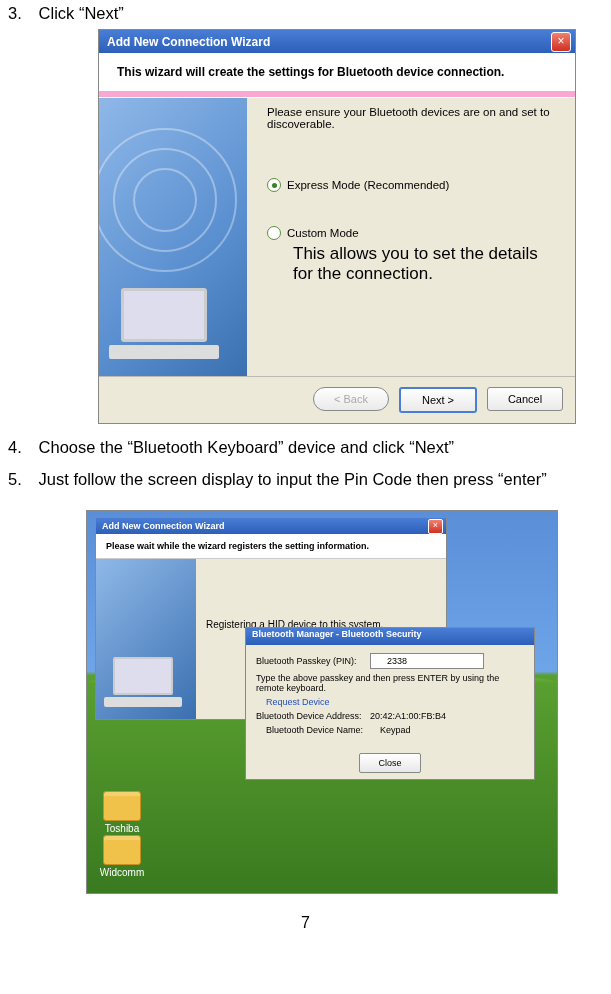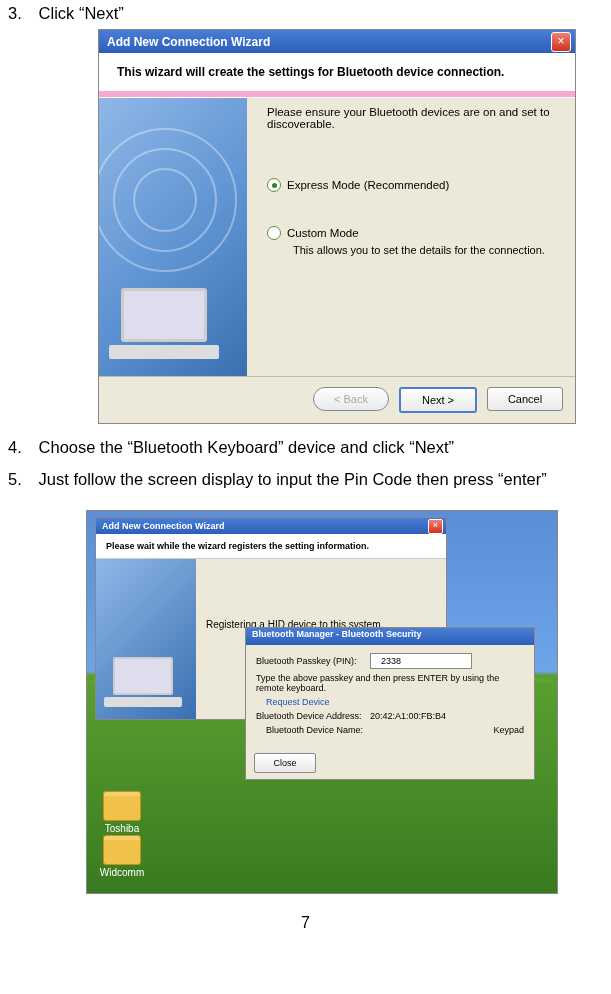--- a/index.html
+++ b/index.html
@@ -62,21 +62,21 @@
   .laptop .screen{ width:80px;height:48px;background:#dde;border:3px solid #ccc;border-radius:3px;margin:0 auto;}
   .laptop .base{ width:110px;height:14px;background:#ddd;border-radius:2px;margin-top:3px;}
   .wiz1-right {
     flex:1; padding: 8px 14px 14px 20px;
     font: 11.5px Tahoma, sans-serif;
   }
   .wiz1-right .instr { margin-bottom: 48px; }
   .radio-row { display:flex; align-items:center; gap:6px; margin-top:8px;}
   .radio { width:12px;height:12px;border:1px solid #5a8f3a;border-radius:50%;background:#fff;display:flex;align-items:center;justify-content:center;}
   .radio.sel::after{content:"";width:5px;height:5px;border-radius:50%;background:#3a8020;}
-  .subhint { font-size:11px; margin:4px 0 0 26px;}
+  .subhint { font-size:17px; margin:4px 0 0 26px;}
   .wiz1-footer {
     background:#ece9d8;
     border-top:1px solid #bbb;
     padding: 10px 12px;
     display:flex; justify-content:flex-end; gap:10px;
   }
   .xpbtn {
     width:74px; height:22px; font:11px Tahoma,sans-serif;
     border:1px solid #888; border-radius:3px;
     background:linear-gradient(#fefefe,#eaeaea);
@@ -131,25 +131,25 @@
     position:absolute; left:158px; top:116px;
     width:288px;
     border:1px solid #888;
     background:#ece9d8;
     font:9px Tahoma,sans-serif;
   }
   .sec .tb3{height:15px;background:linear-gradient(#4a7ed6,#2b5fb8);color:#fff;font:bold 9px Tahoma,sans-serif;padding:1px 6px;}
   .sec-body{padding:8px 10px;}
   .sec-row{display:flex;gap:6px;align-items:center;margin-bottom:4px;}
   .sec-row label{width:108px;}
-  .sec-row input{width:80px;height:14px;border:1px solid #888;font:9px Tahoma,sans-serif;padding:0 10px;background:#fff;}
+  .sec-row input{width:80px;height:14px;border:1px solid #888;font:9px Tahoma,sans-serif;padding:0 16px;background:#fff;}
   .sec-row .val{ }
   .sec .hint{margin:2px 0 4px 0;}
   .sec .req{color:#2050c0;margin:2px 0 4px 10px;}
-  .sec-foot{display:flex;justify-content:flex-start;padding:6px 8px;}
+  .sec-foot{display:flex;justify-content:center;padding:6px 8px;}
   .sec-foot .b{width:60px;height:18px;border:1px solid #888;border-radius:2px;background:linear-gradient(#fff,#e8e8e8);font:9px Tahoma,sans-serif;display:flex;align-items:center;justify-content:center;}
 
   .taskbar {
     position:absolute; left:0; right:0; bottom:0; height:24px;
     background:linear-gradient(#3a7de0,#2558b0);
     display:flex;align-items:center;
     font:10px Tahoma,sans-serif;color:#fff;
   }
   .start{height:100%;padding:0 12px 0 8px;background:linear-gradient(#5ab040,#2a7a10);border-radius:0 10px 10px 0;display:flex;align-items:center;font-weight:bold;font-style:italic;}
   .tbitem{height:20px;margin-left:4px;padding:0 10px;background:rgba(100,150,220,0.6);border:1px solid rgba(255,255,255,0.2);border-radius:2px;display:flex;align-items:center;}
@@ -250,21 +250,21 @@
       <div class="sec-row">
         <label>Bluetooth Passkey (PIN):</label>
         <input value="2338" style="">
       </div>
       <div class="hint">Type the above passkey and then press ENTER by using the remote keyboard.</div>
       <div class="req">Request Device</div>
       <div class="sec-row" style="">
         <label>Bluetooth Device Address:</label>
         <span class="val">20:42:A1:00:FB:B4</span>
       </div>
-      <div class="sec-row" style="margin-left:10px;justify-content:space-between;">
+      <div class="sec-row" style="margin-left:10px;">
         <label>Bluetooth Device Name:</label>
         <span class="val">Keypad</span>
       </div>
     </div>
     <div class="sec-foot">
       <div class="b">Close</div>
     </div>
   </div>
 
 </div>

